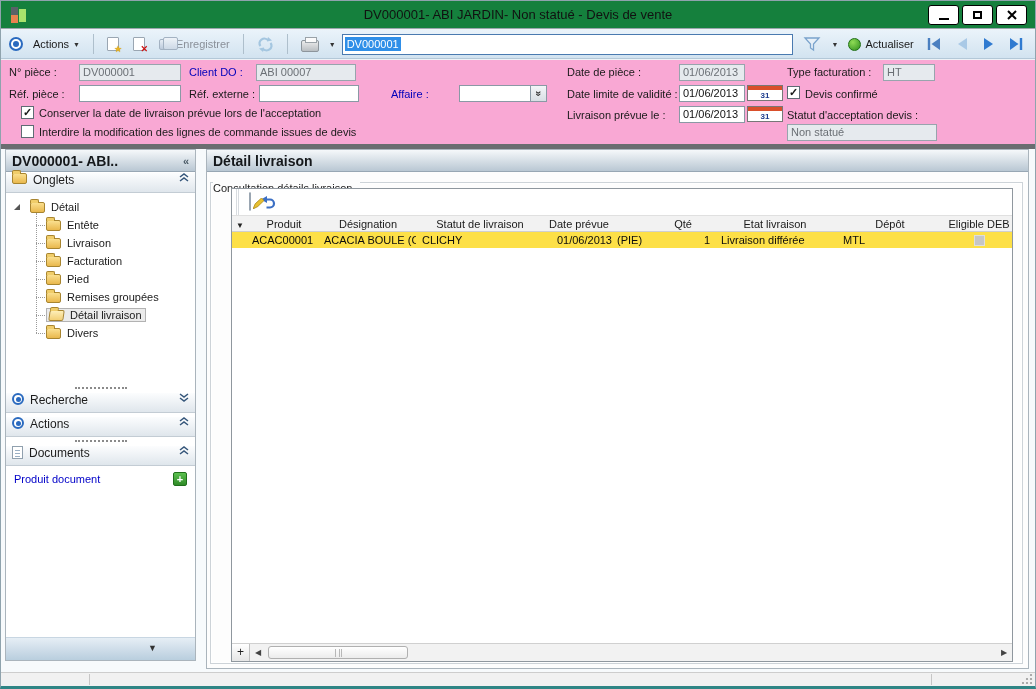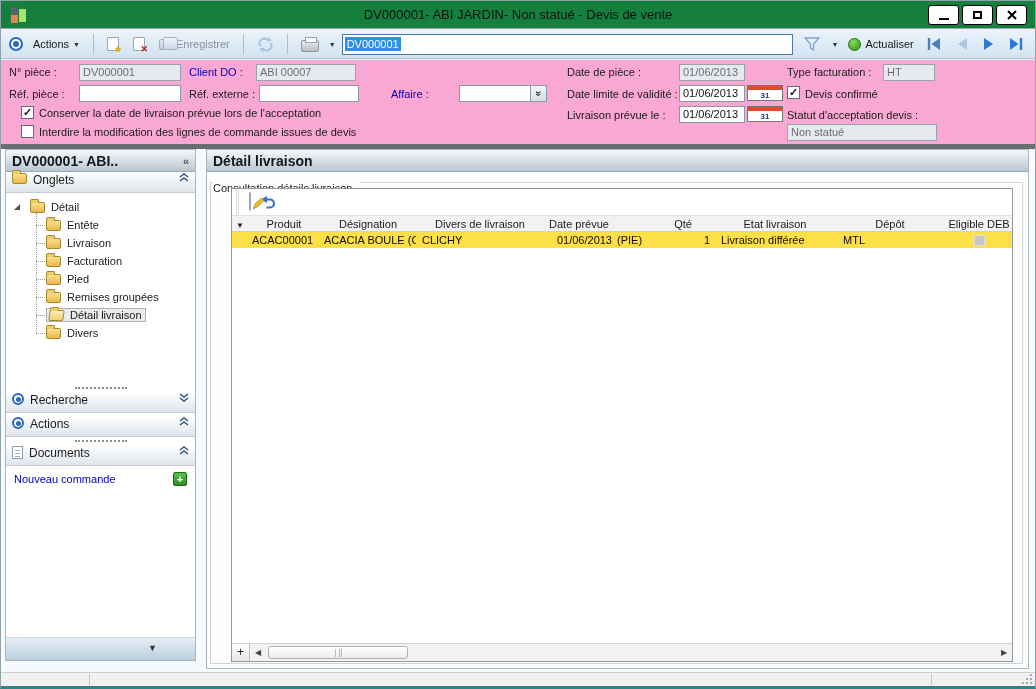--- a/index.html
+++ b/index.html
@@ -363,21 +363,21 @@
           <i></i>
         </div>
       <div class="secbar">
         <span class="page"></span>
         <span>Documents</span>
         <svg class="chev" width="10" height="9" viewBox="0 0 10 9">
             <path d="M1 4 L5 1 L9 4 M1 8 L5 5 L9 8" fill="none" stroke="#35567a" stroke-width="1.5"></path>
           </svg>
       </div>
       <div class="doclink">
-        <span>Nouveau commande</span>
+        <span>Produit document</span>
         <span class="plusbtn">+</span>
       </div>
       <div class="side-bottom">
         <span class="dn">▼</span>
       </div>
     </div>
 
     <div class="mainpanel">
       <div class="panel-hdr">
         <span>Détail livraison</span>
@@ -399,21 +399,21 @@
                     <path d="M3.5 3.5 H9 A4 4 0 0 1 9 11.5 H5.5" fill="none" stroke="#3b6fc4" stroke-width="2.2"></path>
                     <path d="M0 3.5 L6 0 V7 Z" fill="#3b6fc4"></path>
                   </svg>
               </span>
             </div>
 
             <div class="gridhdr">
               <span class="gc c0"><span class="selcaret">▼</span></span>
               <span class="gc c1">Produit</span>
               <span class="gc c2">Désignation</span>
-              <span class="gc c3">Divers de livraison</span>
+              <span class="gc c3">Statut de livraison</span>
               <span class="gc c4">Date prévue</span>
               <span class="gc c5"></span>
               <span class="gc c6">Qté</span>
               <span class="gc c7">Etat livraison</span>
               <span class="gc c8">Dépôt</span>
               <span class="gc c9">Eligible DEB</span>
             </div>
 
             <div class="gridrow">
               <span class="gc c0"></span>

